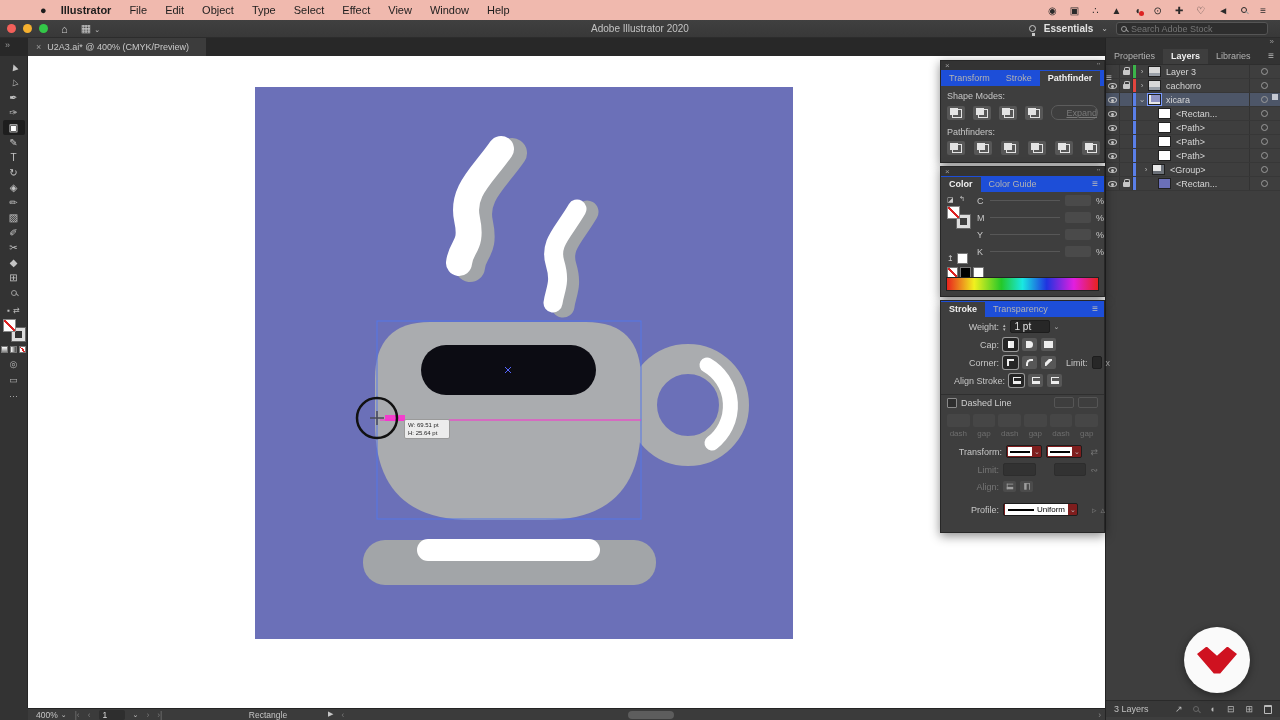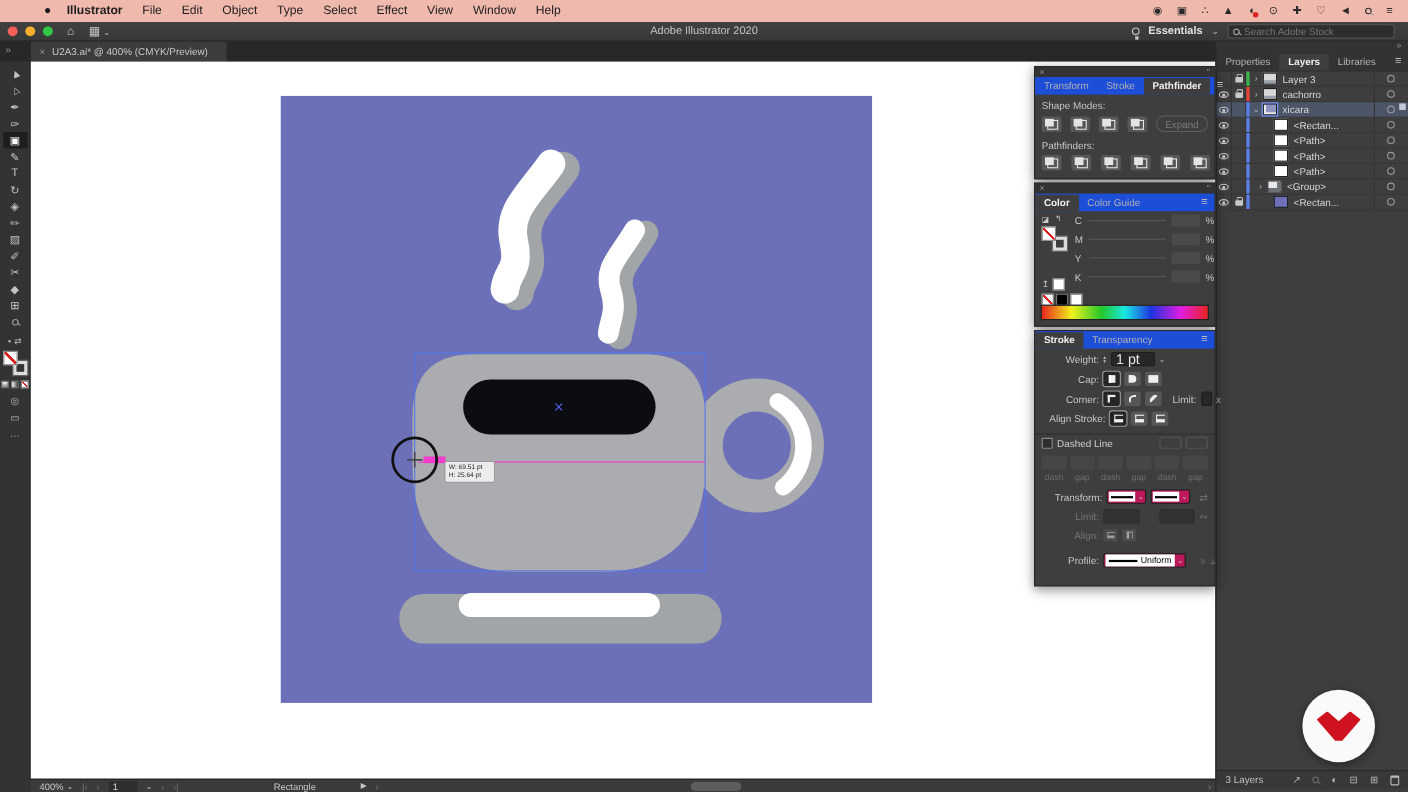--- a/index.html
+++ b/index.html
@@ -90,21 +90,21 @@
   .p-menu { margin-left:auto; padding:0 6px 3px; color:#bbb; font-size:10px; }
   .p-label { padding:5px 6px 2px; color:#c6c6c6; }
   .icon-row { display:flex; gap:8px; padding:2px 6px; align-items:center; }
   .icon-btn { width:18px; height:14px; background:#575757; border-radius:2px; flex:none;
     display:flex; align-items:center; justify-content:center; }
   .sq2 { position:relative; width:12px; height:10px; }
   .sq2::before { content:""; position:absolute; left:0; top:0; width:8px; height:7px; background:#e4e4e4; }
   .sq2::after { content:""; position:absolute; right:0; bottom:0; width:8px; height:7px;
     border:1px solid #e4e4e4; }
   .expand-btn { margin-left:auto; width:50px; height:15px; border:1px solid #5c5c5c;
-    border-radius:7px; color:#7a7a7a; text-align:center; line-height:14px; }
+    border-radius:7px; color:#7a7a7a; text-align:right; line-height:14px;text-decoration:underline; }
 
   
   .cmyk-row { display:flex; align-items:center; height:17px; padding-left:36px; gap:5px; }
   .cmyk-row .ch { width:8px; color:#c6c6c6; }
   .cmyk-track { flex:1; height:1px; background:#575757; }
   .cmyk-field { width:26px; height:11px; background:#4a4a4a; border-radius:2px; }
   .cmyk-pct { color:#c6c6c6; }
   .col-proxy { position:absolute; left:6px; top:30px; }
   .spectrum { position:absolute; left:5px; bottom:5px; width:153px; height:14px;
     border:1px solid #222;
@@ -113,39 +113,39 @@
   .sw-none { background:#fff;
     background-image:linear-gradient(45deg, transparent 40%, #d22 40%, #d22 60%, transparent 60%); }
   .sw-black { background:#000; } .sw-white { background:#fff; }
 
   
   .s-row { display:flex; align-items:center; padding:3px 6px 2px; gap:4px; }
   .s-lab { width:52px; text-align:right; color:#c6c6c6; flex:none; }
   .s-lab.dim, .dim { color:#757575; }
   .field { background:#272727; border:1px solid #1d1d1d; border-radius:2px; height:13px;
     color:#e3e3e3; display:flex; align-items:center; padding:0 4px; }
-  .field input { background:transparent; border:none; outline:none; color:#e3e3e3; font-size:13px;
+  .field input { background:transparent; border:none; outline:none; color:#e3e3e3; font-size:10px;
     width:100%; font-family:"Liberation Sans",sans-serif; }
   .stepper { display:flex; flex-direction:column; font-size:5px; line-height:4px; color:#bbb; }
   .sbtn { width:15px; height:13px; background:#575757; border-radius:2px; flex:none;
     display:flex; align-items:center; justify-content:center; }
   .sbtn.sel { background:#252525; box-shadow:0 0 0 1px #9a9a9a; }
   .g-cap1 { width:6px; height:7px; background:#eee; border-left:2px solid #fff; }
   .g-cap2 { width:7px; height:7px; background:#eee; border-radius:0 4px 4px 0; }
   .g-cap3 { width:9px; height:7px; background:#eee; }
   .g-cor1 { width:7px; height:7px; border-left:2px solid #eee; border-top:2px solid #eee; }
   .g-cor2 { width:7px; height:7px; border-left:2px solid #eee; border-top:2px solid #eee; border-top-left-radius:5px; }
   .g-cor3 { width:7px; height:7px; background:#eee; clip-path:polygon(0 55%,55% 0,100% 0,100% 18%,18% 100%,0 100%); }
   .g-al { width:8px; height:7px; border:1.5px solid #eee; border-right:none; border-bottom-width:3px; }
   .checkbox { width:10px; height:10px; border:1px solid #8a8a8a; background:#2e2e2e; border-radius:1px; }
   .dash-grid { display:flex; gap:3px; padding:4px 6px 0; }
   .dash-grid .df { width:23px; height:13px; background:#464646; border-radius:2px; }
   .dash-labels { display:flex; gap:3px; padding:2px 6px 2px; }
   .dash-labels span { width:23px; text-align:center; color:#6e6e6e; font-size:8px; }
-  .combo { display:flex; align-items:center; background:#be185d; border:1px solid #1d1d1d;
+  .combo { display:flex; align-items:center; background:#7f1d1d; border:1px solid #1d1d1d;
     border-radius:2px; height:13px; padding:1px; gap:2px; }
   .line-prev { width:24px; height:9px; background:#fff; position:relative; }
   .line-prev::after { content:""; position:absolute; left:2px; right:2px; top:4px; height:1.5px; background:#000; }
   .prof-white { display:flex; align-items:center; background:#fff; height:11px; padding:0 3px; gap:3px; }
   .prof-white .pl { width:26px; height:2px; background:#000; }
   .prof-white .pt { color:#000; font-size:8px; }
   .brk { width:20px; height:11px; border:1px solid #555; border-radius:2px; }
 
   
   .dock { position:absolute; left:1105px; top:38px; width:175px; height:682px; background:#3e3e3e;

